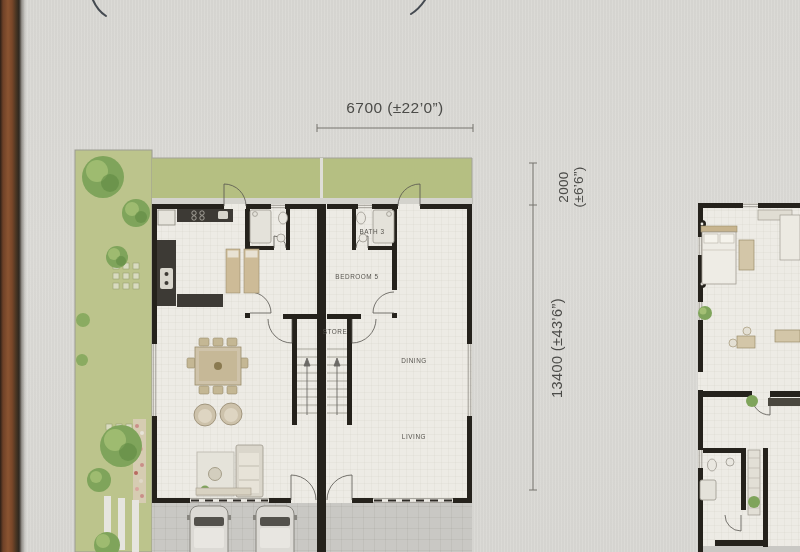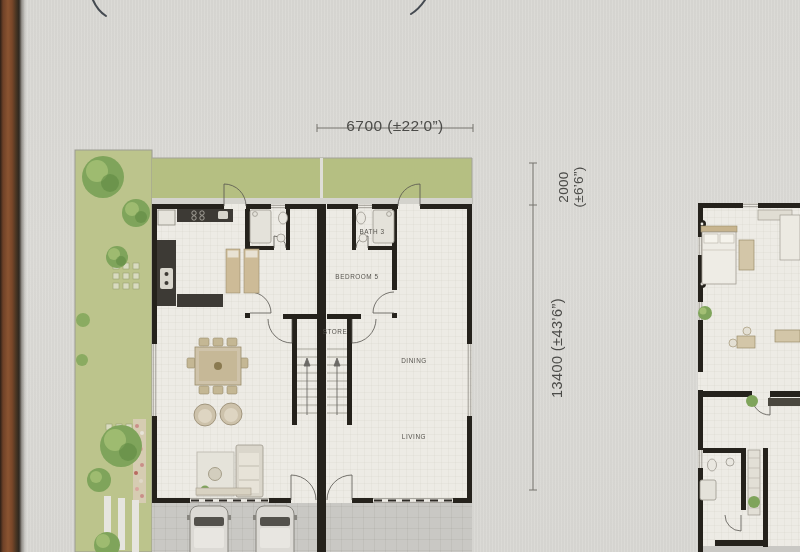--- a/index.html
+++ b/index.html
@@ -11,21 +11,21 @@
   .wood-edge{position:absolute;left:0;top:0;width:26px;height:552px;
      background:linear-gradient(90deg,#2b1f16 0,#6e4127 3px,var(--wood-edge,#8a5431) 8px,#7a4729 12px,#4a3522 16px,#2e271f 19px,rgba(46,39,31,.35) 22px,rgba(46,39,31,0) 26px);}
   .plan-svg{position:absolute;left:0;top:0;width:800px;height:552px;}
   svg .wall{fill:var(--wall-ink,#25221c);}
   svg .floor{fill:var(--floor,#edebe5);}
   svg .lawn{fill:var(--lawn,#bcc48c);}
   svg .porch{fill:var(--porch,#c9c8c4);}
   .lbl{position:absolute;color:var(--label-text,#54524c);font-size:6.4px;
        letter-spacing:.55px;text-align:center;width:60px;white-space:nowrap;}
   .dim{position:absolute;color:var(--dim-text,#4b4b48);}
-  .dim-top{left:317px;top:117px;width:156px;text-align:center;font-size:15.5px;letter-spacing:.4px;}
+  .dim-top{left:317px;top:99px;width:156px;text-align:center;font-size:15.5px;letter-spacing:.4px;}
   .dim-rear{left:546px;top:169px;width:56px;height:36px;transform:rotate(-90deg);
             font-size:13.5px;line-height:1.12;text-align:center;letter-spacing:.3px;}
   .dim-depth{left:497px;top:340px;width:120px;height:16px;transform:rotate(-90deg);
              font-size:14.5px;text-align:center;letter-spacing:.4px;}
 </style>
 </head>
 <body>
 
 <div class="scene">
   <div class="paper-texture"></div>

